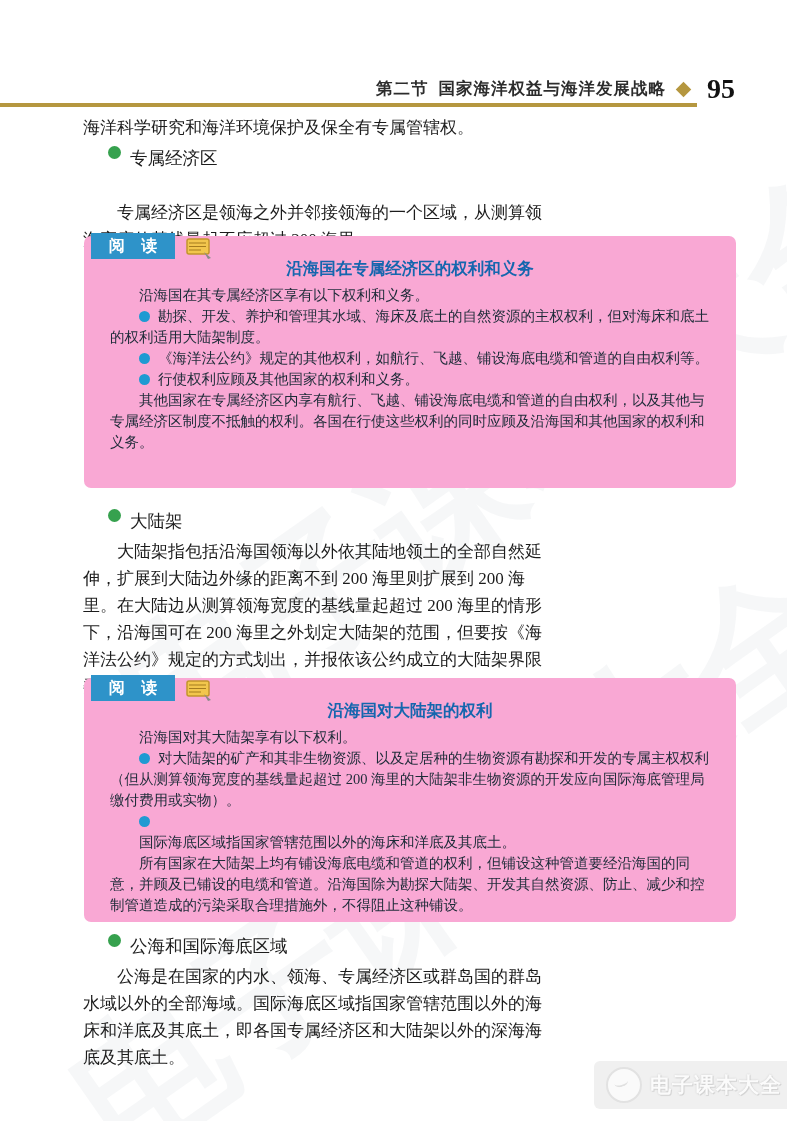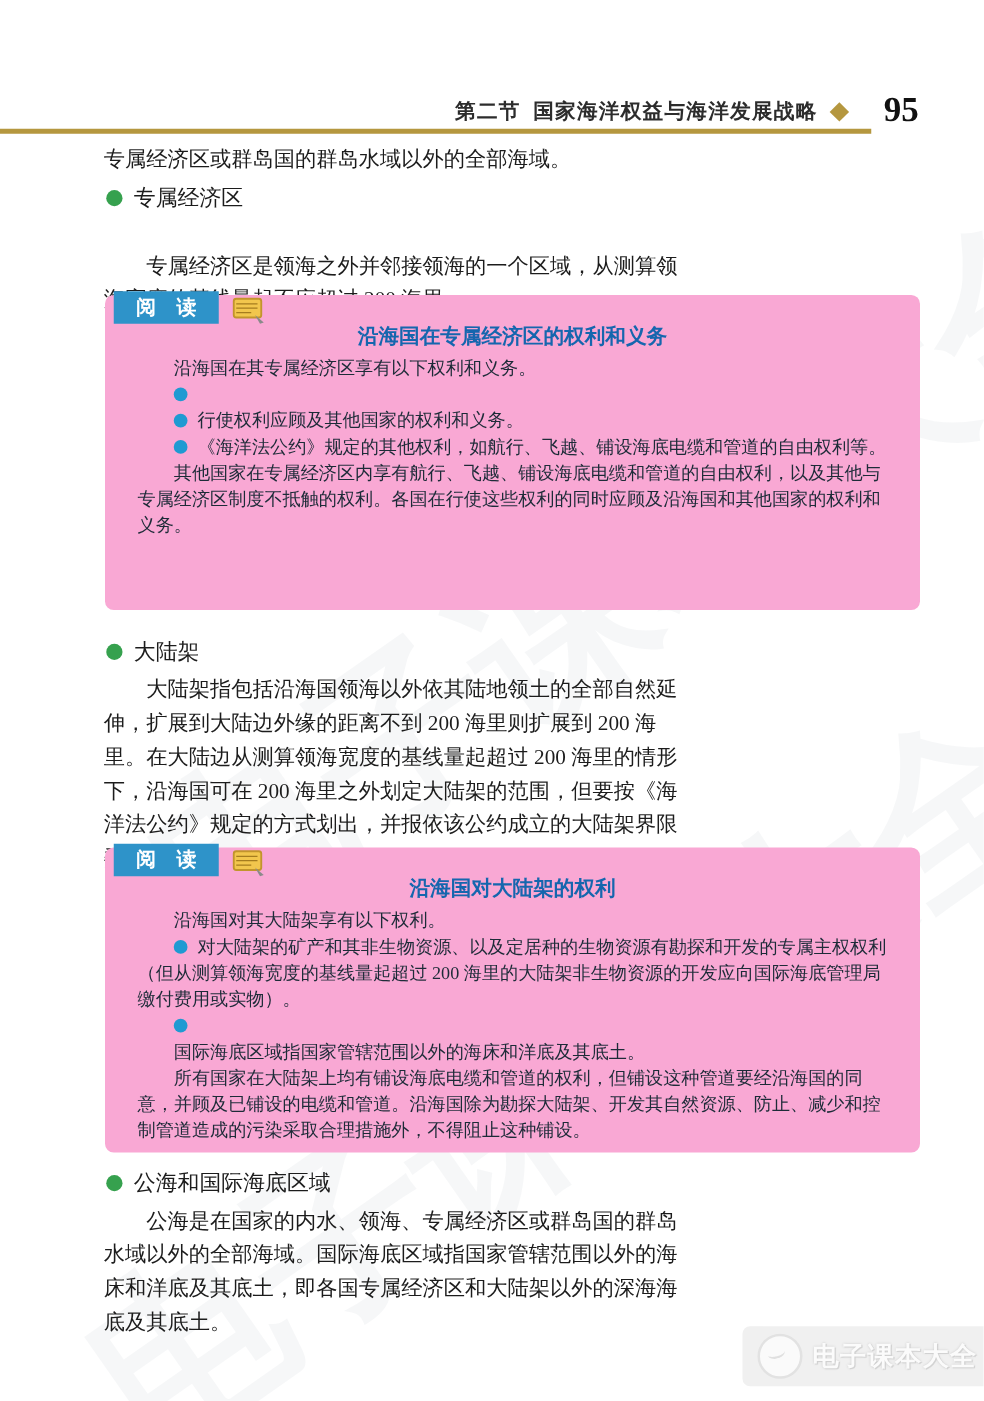--- a/index.html
+++ b/index.html
@@ -9,27 +9,27 @@
     color:#1f1f1f;overflow:hidden;
   }
   
   .header{position:absolute;top:74px;left:0;width:735px;height:30px;
     display:flex;align-items:center;justify-content:flex-end;gap:10px;}
   .header-title{font-family:"Liberation Sans","DejaVu Sans",sans-serif;
     font-weight:bold;font-size:16.5px;color:#2c2c2c;letter-spacing:1px;}
   .header-sep{display:inline-block;width:11px;height:11px;background:#b5973f;
     transform:rotate(45deg);margin:0 2px;}
   .page-num{font-size:28px;font-weight:bold;color:#111;
-    font-family:"Liberation Serif","DejaVu Serif",serif;margin-left:18px;}
+    font-family:"Liberation Serif","DejaVu Serif",serif;margin-left:6px;}
   .gold-rule{position:absolute;top:103px;left:0;width:697px;height:4px;background:#b5973f;}
 
   
   .mtext{position:absolute;left:83px;width:468px;font-size:17px;line-height:27px;color:#1c1c1c;}
   .indent{text-indent:2em;}
-  .sec-head{position:absolute;left:85px;display:flex;align-items:center;gap:9px;
+  .sec-head{position:absolute;left:108px;display:flex;align-items:flex-start;gap:9px;
     font-size:17.5px;color:#1c1c1c;}
   .green-dot{width:13px;height:13px;border-radius:50%;background:#36a14e;flex:0 0 auto;}
 
   
   .rbox{position:absolute;left:84px;width:652px;background:#f9a8d4;border-radius:7px;}
   .rtab{position:absolute;top:-3px;left:7px;width:84px;height:26px;background:#2e93c9;
     color:#ffffff;font-family:"Liberation Sans","DejaVu Sans",sans-serif;
     font-weight:bold;font-size:16px;display:flex;align-items:center;justify-content:center;
     letter-spacing:6px;text-indent:6px;}
   .rtab-icon{position:absolute;top:-2px;left:100px;width:30px;height:26px;}
@@ -63,41 +63,41 @@
 <div class="ghost" style="top:760px;left:10px;">电子课本大全</div>
 
 <div class="header">
   <span class="header-title">第二节</span>
   <span class="header-title">国家海洋权益与海洋发展战略</span>
   <span class="header-sep"></span>
   <span class="page-num">95</span>
 </div>
 <div class="gold-rule"></div>
 
-<div class="mtext" style="top:114px;">专属经济区或群岛国的群岛水域以外的全部海域。</div>
+<div class="mtext" style="top:114px;">海洋科学研究和海洋环境保护及保全有专属管辖权。</div>
 
 <div class="sec-head" style="top:146px;">
   <span class="green-dot"></span>
   <span>专属经济区</span>
 </div>
 <div class="mtext indent" style="top:175px;margin-top:24px;">专属经济区是领海之外并邻接领海的一个区域，从测算领海宽度的基线量起不应超过 200 海里。</div>
 
 <div class="rbox" style="top:236px;height:252px;">
   <div class="rtab">阅 读</div>
   <svg class="rtab-icon" viewBox="0 0 30 26">
     <rect x="3" y="5" width="22" height="15" rx="2" fill="#f2c64d" stroke="#c2952c" stroke-width="1.5"></rect>
     <path d="M5 9 h17 M5 12.5 h17 M5 16 h12" stroke="#a57c1f" stroke-width="1" fill="none"></path>
     <path d="M20 18 l7 6 l-3 1 z" fill="#8a8a8a"></path>
   </svg>
   <div class="rtitle">沿海国在专属经济区的权利和义务</div>
   <div class="rbody">
     <p>沿海国在其专属经济区享有以下权利和义务。</p>
-    <p><span class="blue-dot"></span></p>
+    <p><span class="blue-dot"></span><span>勘探、开发、养护和管理其水域、海床及底土的自然资源的主权权利，但对海床和底土的权利适用大陆架制度。</span></p>
+    <p><span class="blue-dot"></span><span>《海洋法公约》规定的其他权利，如航行、飞越、铺设海底电缆和管道的自由权利等。</span></p>
     <p><span class="blue-dot"></span><span>行使权利应顾及其他国家的权利和义务。</span></p>
-    <p><span class="blue-dot"></span><span>《海洋法公约》规定的其他权利，如航行、飞越、铺设海底电缆和管道的自由权利等。</span></p>
     <p>其他国家在专属经济区内享有航行、飞越、铺设海底电缆和管道的自由权利，以及其他与专属经济区制度不抵触的权利。各国在行使这些权利的同时应顾及沿海国和其他国家的权利和义务。</p>
   </div>
 </div>
 
 <div class="sec-head" style="top:509px;">
   <span class="green-dot"></span>
   <span>大陆架</span>
 </div>
 <div class="mtext indent" style="top:538px;">大陆架指包括沿海国领海以外依其陆地领土的全部自然延伸，扩展到大陆边外缘的距离不到 200 海里则扩展到 200 海里。在大陆边从测算领海宽度的基线量起超过 200 海里的情形下，沿海国可在 200 海里之外划定大陆架的范围，但要按《海洋法公约》规定的方式划出，并报依该公约成立的大陆架界限委员会审议。</div>
 

